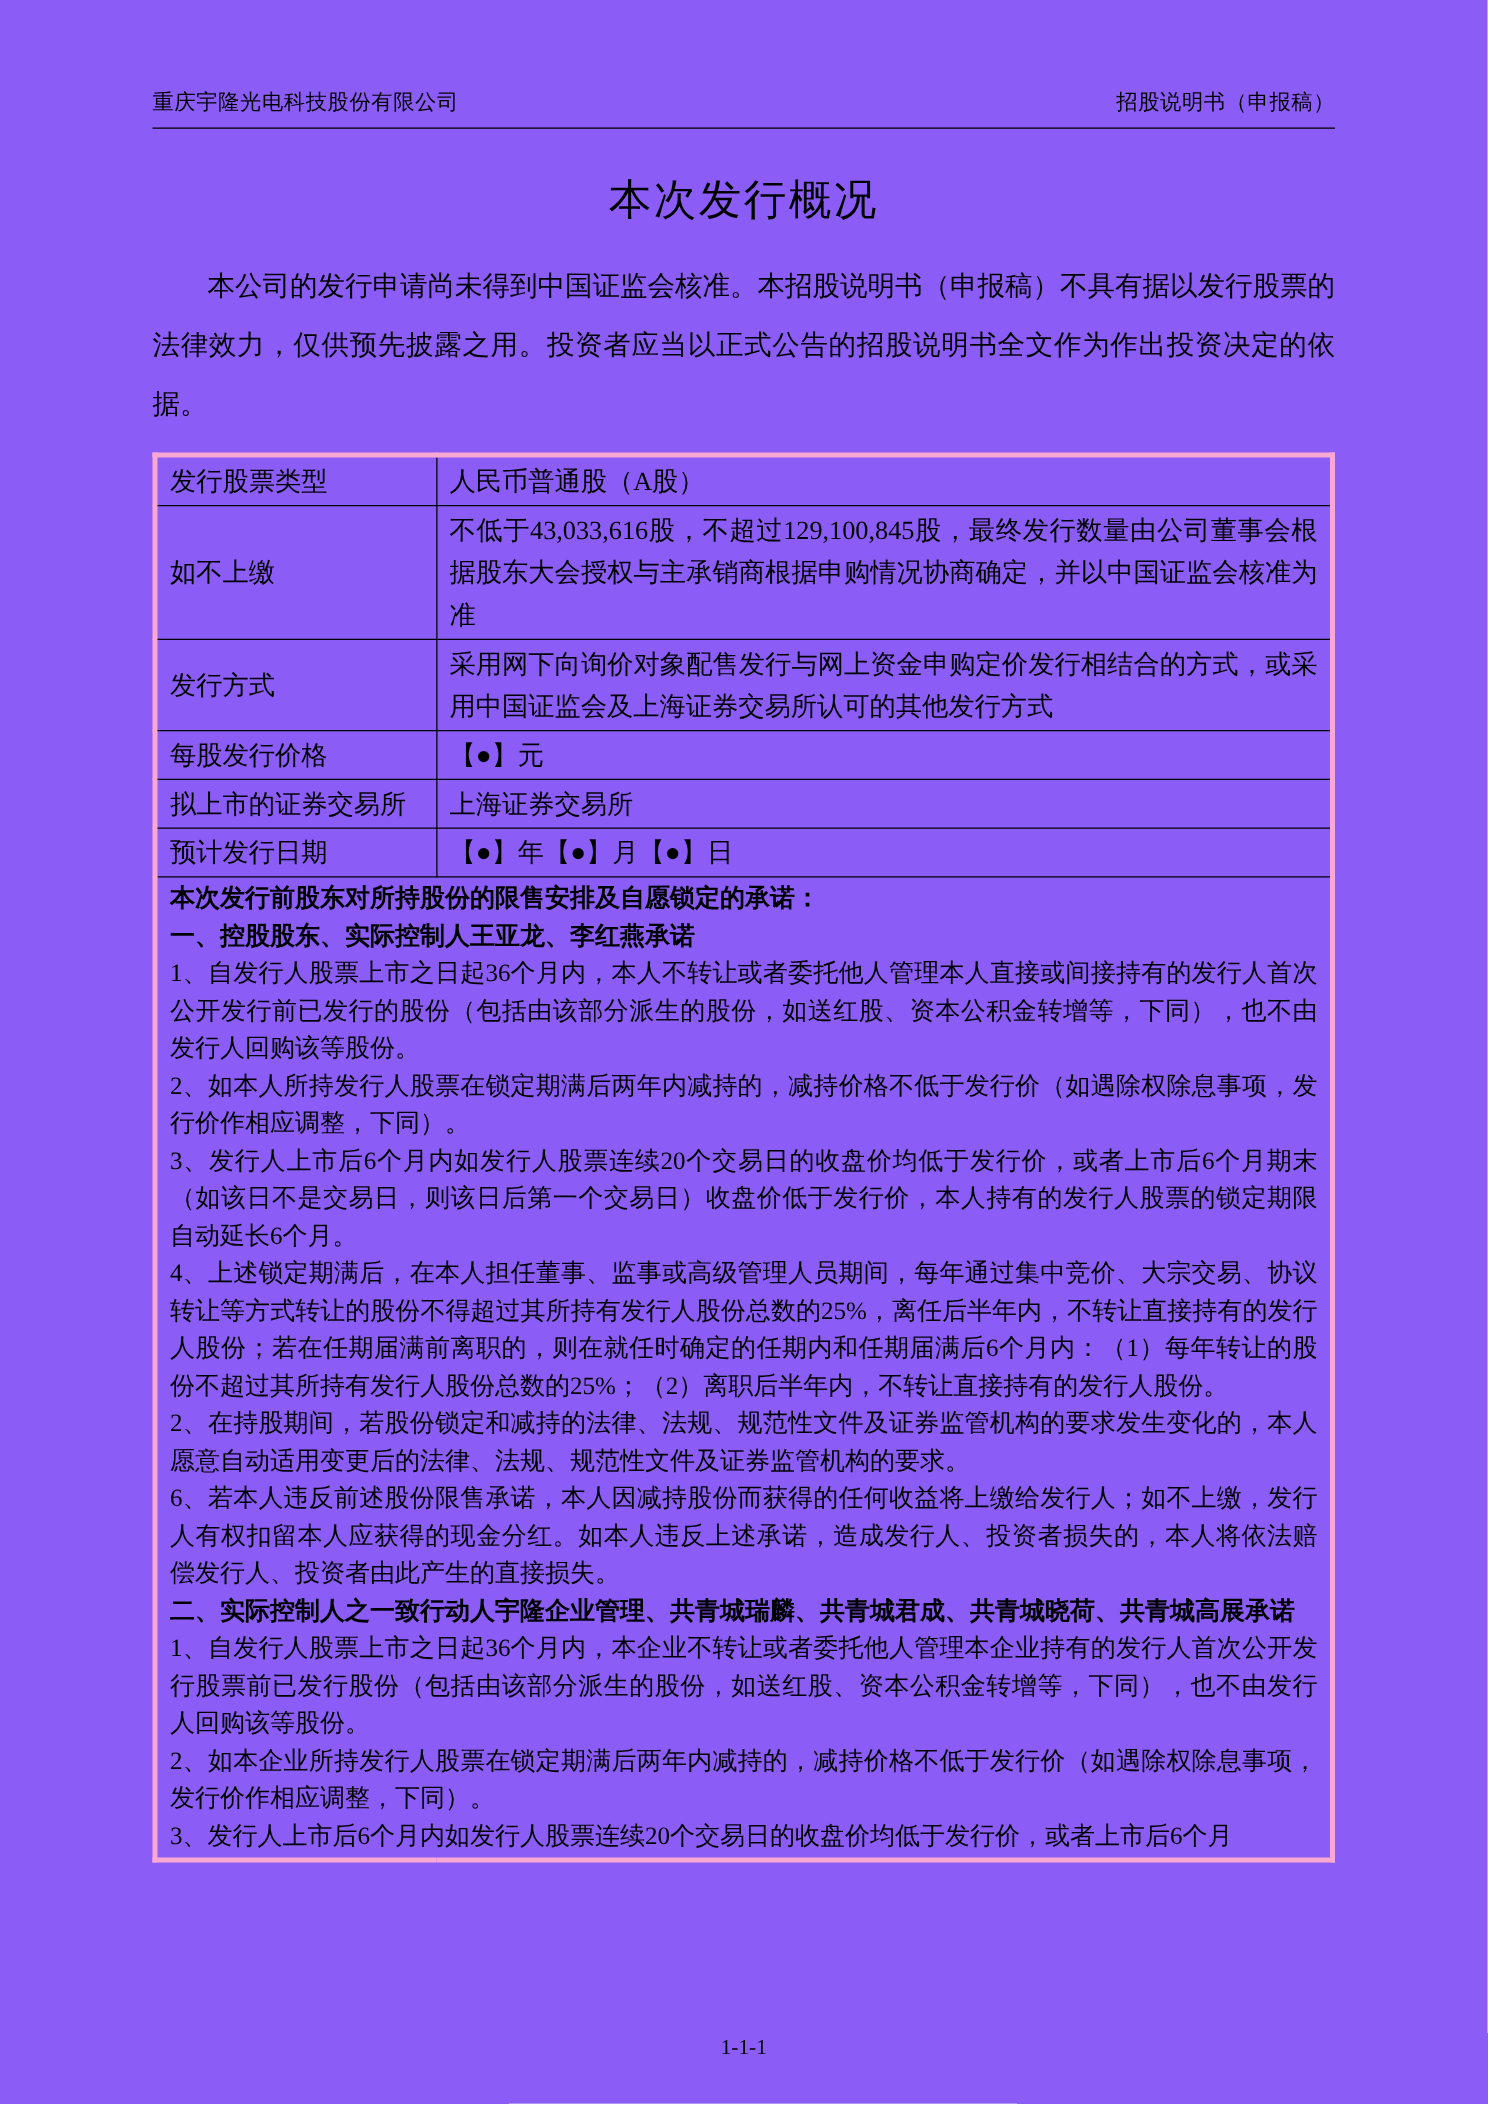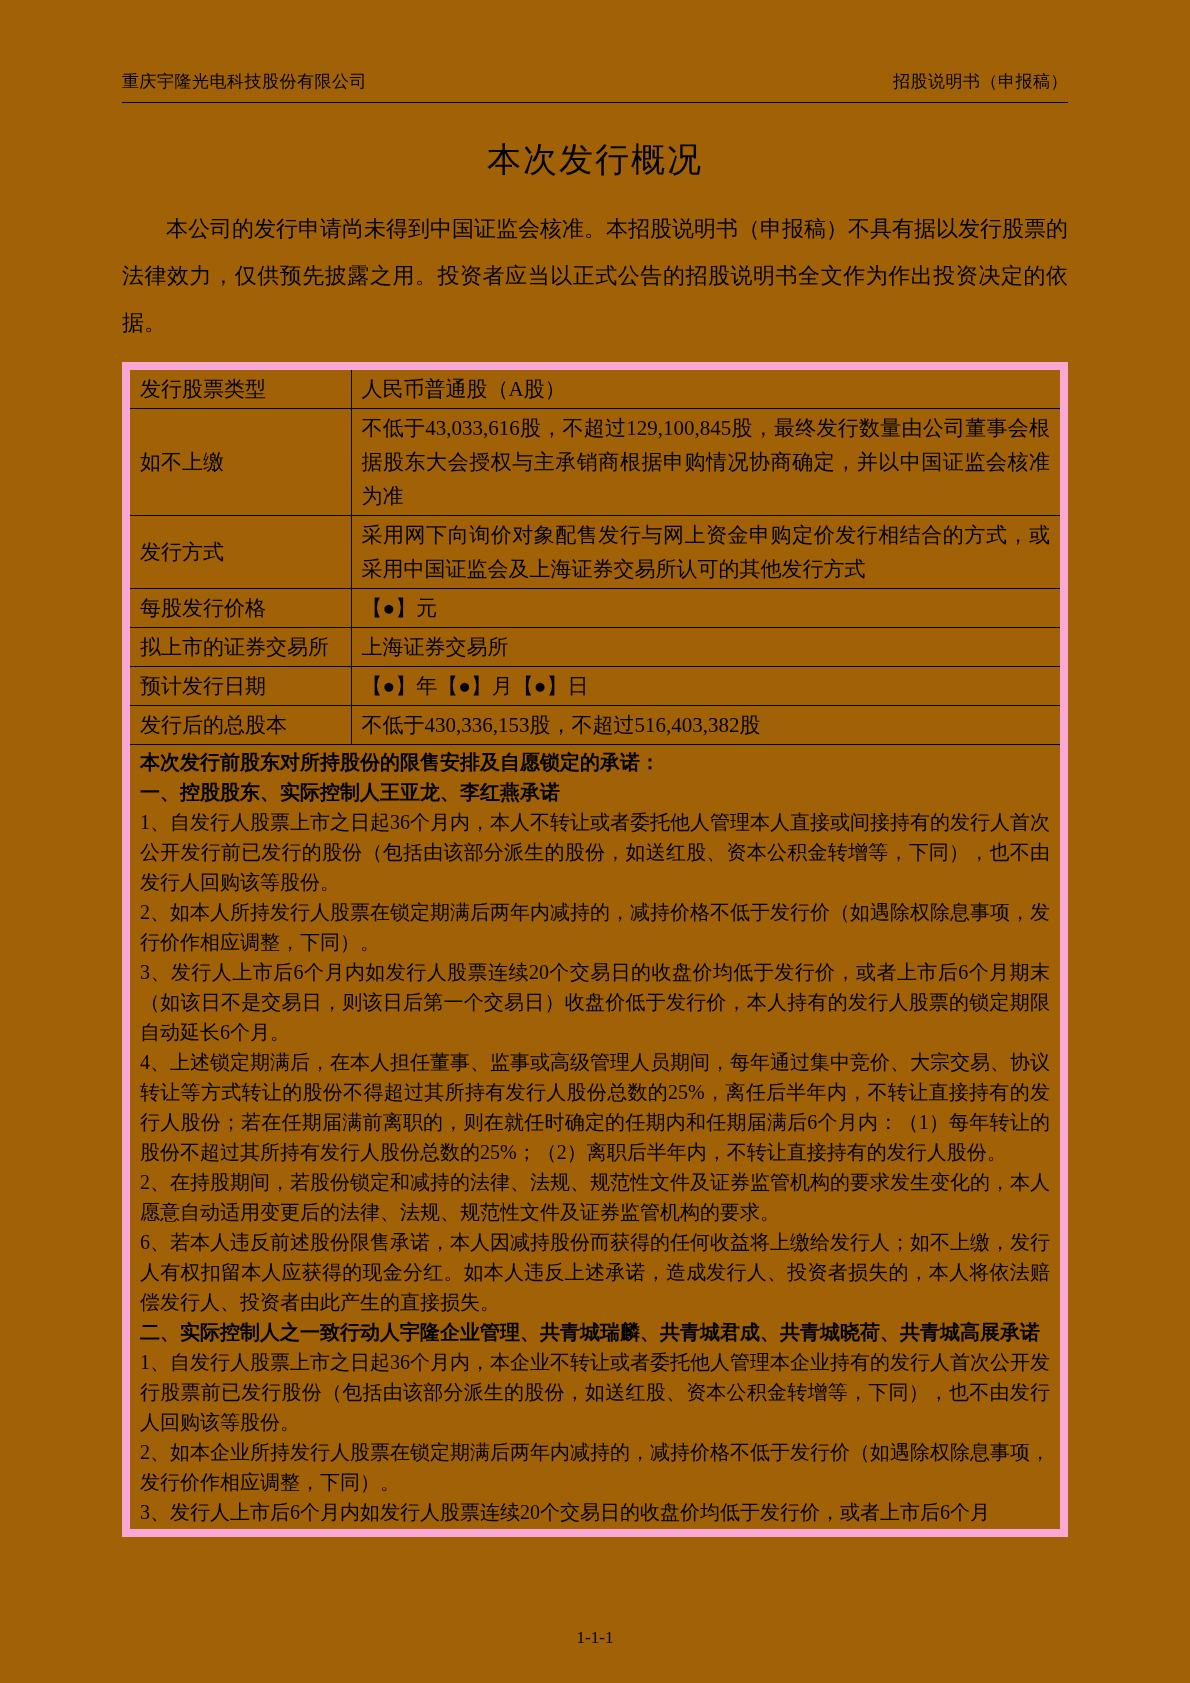--- a/index.html
+++ b/index.html
@@ -1,38 +1,38 @@
 <!DOCTYPE html>
 <html lang="zh"><head>
 <meta charset="utf-8">
 <style>
   * { margin:0; padding:0; box-sizing:border-box; }
   html,body { background:#e9e9e9; }
   body { font-family:"Liberation Serif","DejaVu Serif",serif; color:#000; }
   .page {
     position:relative; width:1190px; height:1683px; margin:0 auto;
-    background:#a16207; overflow:hidden;
+    background:#8b5cf6; overflow:hidden;
   }
   .header {
     margin:0 122px; padding-top:70px; padding-bottom:9px;
     border-bottom:1px solid #000;
     display:flex; justify-content:space-between; align-items:flex-end;
     font-size:17px; letter-spacing:0.5px;
   }
   h1.page-title {
     text-align:center; font-size:34px; font-weight:normal;
     margin:34px 0 22px; letter-spacing:2px;
   }
   .intro {
     margin:0 122px 16px; font-size:22px; line-height:47px;
     text-indent:2em; text-align:justify;
   }
   table.main-table {
     margin:0 122px; width:946px;
-    border-collapse:collapse; border:8px solid #f9a8d4;
+    border-collapse:collapse; border:4px solid #f9a8d4;
     table-layout:fixed;
   }
   table.main-table td {
     border:1px solid #000; vertical-align:middle;
     font-size:21px; line-height:34px; padding:2px 10px;
     text-align:justify;
   }
   td.label-cell { width:225px; }
   td.commitments-cell { padding:1px 8px 6px; }
   .commitments p {
@@ -85,24 +85,20 @@
         <tr>
           <td class="label-cell">拟上市的证券交易所</td>
           <td class="value-cell">上海证券交易所</td>
         </tr>
 
         <tr>
           <td class="label-cell">预计发行日期</td>
           <td class="value-cell">【●】年【●】月【●】日</td>
         </tr>
 
-        <tr>
-          <td class="label-cell">发行后的总股本</td>
-          <td class="value-cell">不低于430,336,153股，不超过516,403,382股</td>
-        </tr>
       </tbody>
     <tbody>
       <tr>
         <td colspan="2" class="commitments-cell">
           <div class="commitments">
 
               <p class="bold">本次发行前股东对所持股份的限售安排及自愿锁定的承诺：</p>
 
               <p class="bold">一、控股股东、实际控制人王亚龙、李红燕承诺</p>
 

